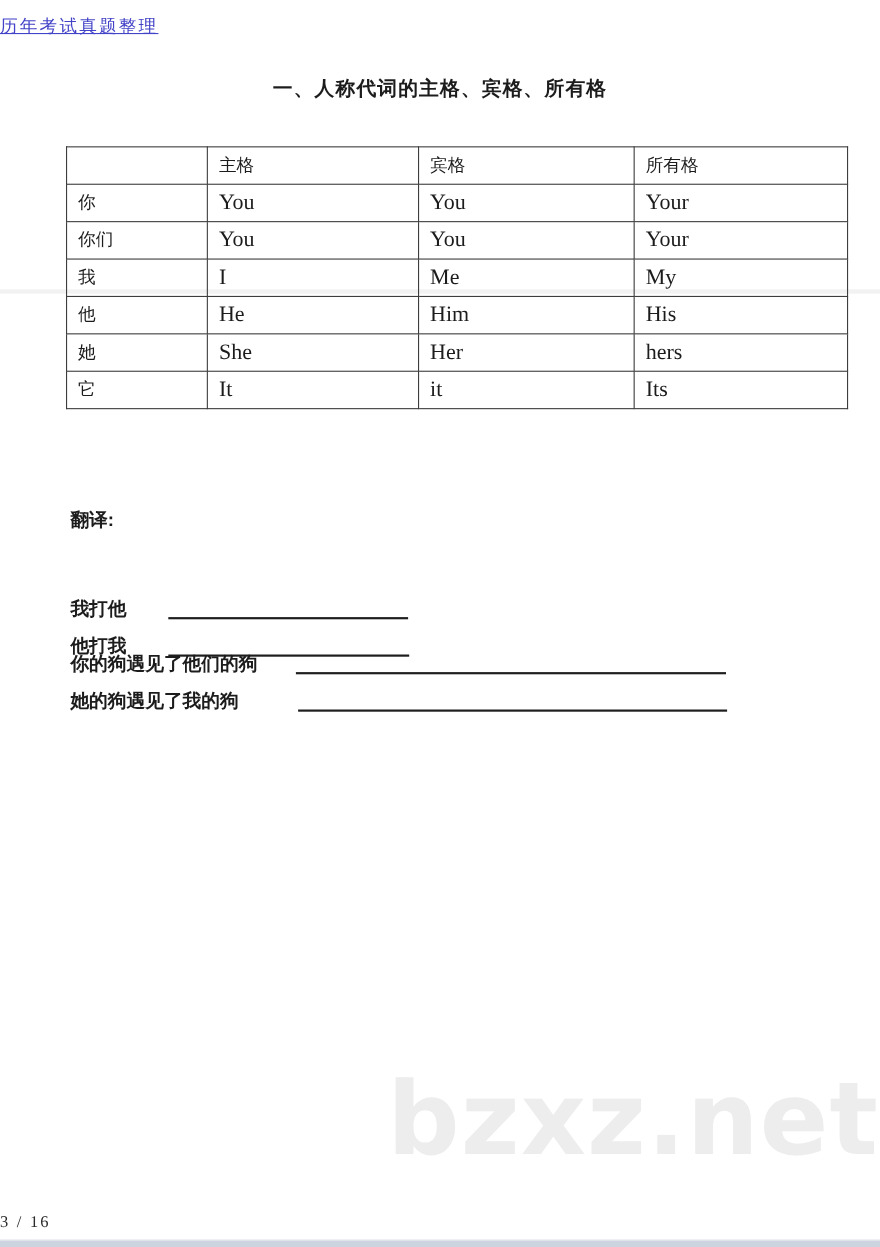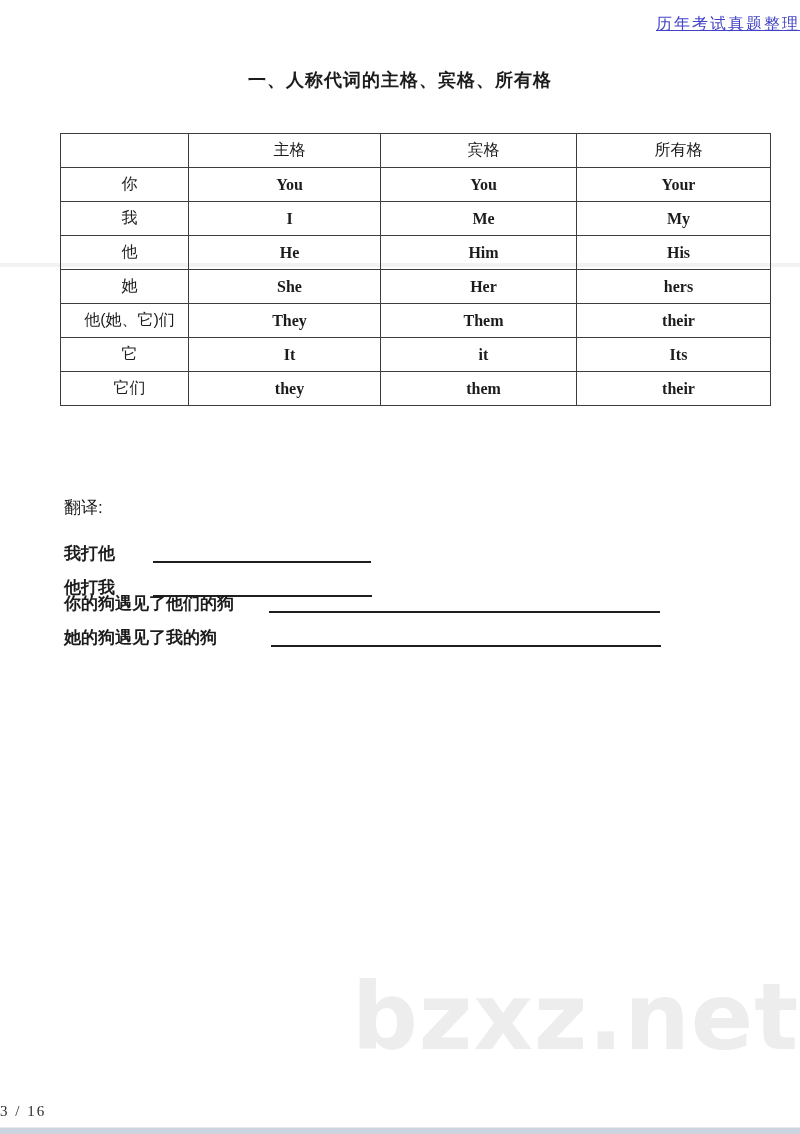--- a/index.html
+++ b/index.html
@@ -3,48 +3,48 @@
 <meta charset="utf-8">
 <style>
   * { margin:0; padding:0; box-sizing:border-box; }
   html,body { background:#ffffff; }
   .page {
     position:relative; width:800px; height:1134px; margin:0 auto;
     background:#ffffff; overflow:hidden;
     font-family:"Liberation Sans","DejaVu Sans",sans-serif;
     color:#1c1c1c;
   }
-  .header-link-wrap { position:absolute; top:14px; left:0; width:100%; text-align:right; }
+  .header-link-wrap { position:absolute; top:14px; left:0; width:100%; text-align:left; }
   .header-link {
     color:#4343c8; text-decoration:underline; font-size:16px; letter-spacing:2px;
     font-family:"Liberation Serif","DejaVu Serif",serif;
   }
   .doc-title {
     position:absolute; top:68px; left:0; width:100%; text-align:center;
     font-size:18px; font-weight:bold; letter-spacing:1px;
   }
   .pronoun-list {
     position:absolute; top:102px; left:64px;
     font-size:17px; font-weight:bold; letter-spacing:0.5px;
   }
   .faint-stripe {
     position:absolute; top:263px; left:0; width:800px; height:4px;
     background:#f2f2f3; z-index:0;
   }
   table.pronoun-table {
     position:absolute; top:133px; left:60px; width:710px;
-    border-collapse:collapse; table-layout:fixed; z-index:1;text-align:center;
+    border-collapse:collapse; table-layout:fixed; z-index:1;
   }
   table.pronoun-table td {
     border:1px solid #3d3d3d; height:34px; padding:0 0 0 10px;
     vertical-align:middle; background:transparent;
   }
   td.zh { font-size:16px; font-weight:normal; }
-  td.en { font-size:16px; font-weight:bold; font-family:"Liberation Serif","DejaVu Serif",serif; }
-  .trans-label { position:absolute; top:496px; left:64px; font-size:17px; font-weight:normal; }
+  td.en { font-size:20px; font-weight:normal; font-family:"Liberation Serif","DejaVu Serif",serif; }
+  .trans-label { position:absolute; top:461px; left:64px; font-size:17px; font-weight:bold; }
   .t-line { position:absolute; left:64px; height:24px; font-size:17px; font-weight:bold; }
   .t-line .blank { position:absolute; top:0; height:21px; border-bottom:2px solid #1e1e1e; }
   .t1 { top:542px; } .t1 .blank { left:89px;  width:218px; }
   .t2 { top:576px; } .t2 .blank { left:89px;  width:219px; }
   .t3 { top:592px; } .t3 .blank { left:205px; width:391px; }
   .t4 { top:626px; } .t4 .blank { left:207px; width:390px; }
   .watermark {
     position:absolute; top:972px; left:352px;
     font-size:92px; font-weight:bold; color:#ededee; letter-spacing:1px;
     font-family:"DejaVu Sans","Liberation Sans",sans-serif; line-height:1;
@@ -89,54 +89,48 @@
         <td class="zh">宾格</td>
         <td class="zh">所有格</td>
       </tr>
       <tr>
         <td class="zh">你</td>
         <td class="en">You</td>
         <td class="en">You</td>
         <td class="en">Your</td>
       </tr>
       <tr>
+        <td class="zh">你们</td>
+        <td class="en">You</td>
+        <td class="en">You</td>
+        <td class="en">Your</td>
+      </tr>
+      <tr>
         <td class="zh">我</td>
         <td class="en">I</td>
         <td class="en">Me</td>
         <td class="en">My</td>
       </tr>
       <tr>
         <td class="zh">他</td>
         <td class="en">He</td>
         <td class="en">Him</td>
         <td class="en">His</td>
       </tr>
       <tr>
         <td class="zh">她</td>
         <td class="en">She</td>
         <td class="en">Her</td>
         <td class="en">hers</td>
       </tr>
       <tr>
-        <td class="zh">他(她、它)们</td>
-        <td class="en">They</td>
-        <td class="en">Them</td>
-        <td class="en">their</td>
-      </tr>
-      <tr>
         <td class="zh">它</td>
         <td class="en">It</td>
         <td class="en">it</td>
         <td class="en">Its</td>
-      </tr>
-      <tr>
-        <td class="zh">它们</td>
-        <td class="en">they</td>
-        <td class="en">them</td>
-        <td class="en">their</td>
       </tr>
     </tbody>
   </table>
 
   <div class="trans-label">翻译:</div>
 
   <div class="t-line t1">
     <span>我打他</span>
     <span class="blank"></span>
   </div>

